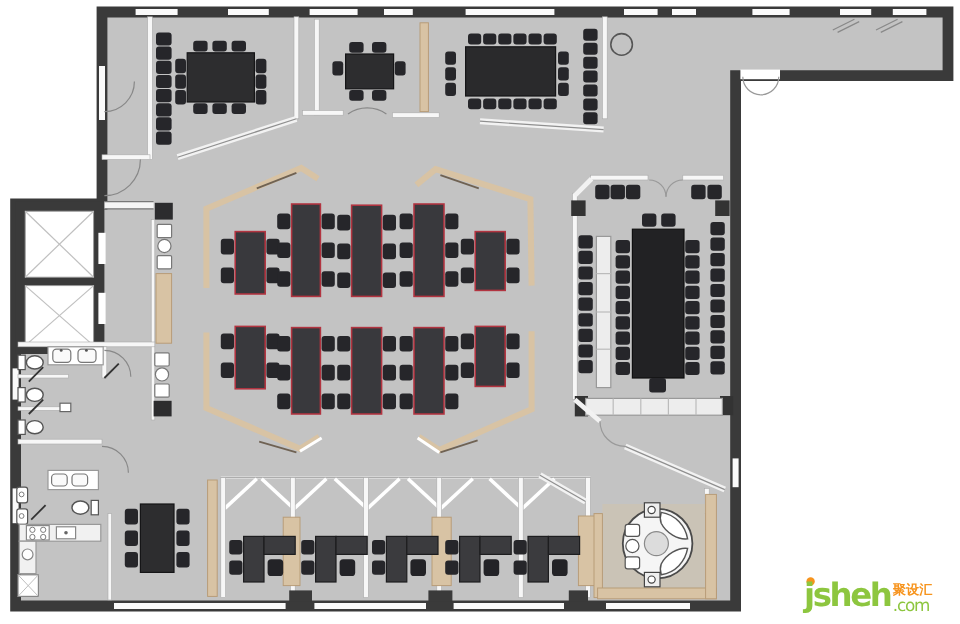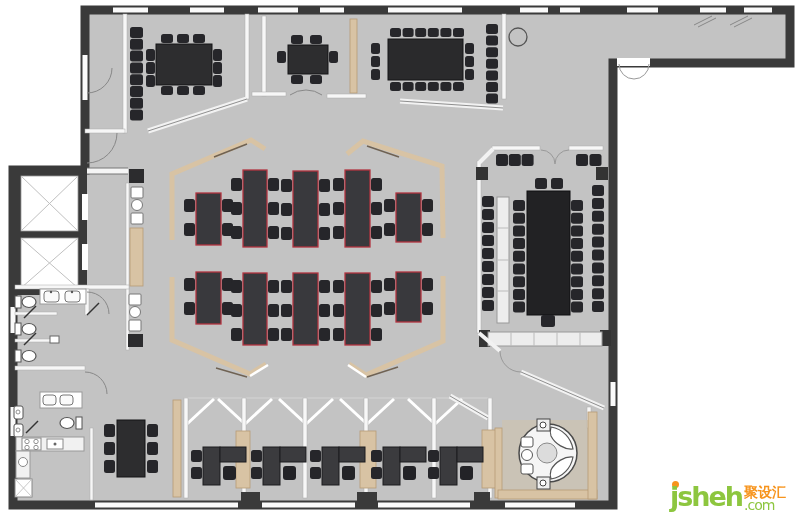--- a/index.html
+++ b/index.html
@@ -3,21 +3,21 @@
 <meta charset="utf-8">
 <style>
   html,body{margin:0;padding:0;background:#ffffff;}
   .stage{position:relative;width:800px;height:520px;background:#ffffff;overflow:hidden;
          font-family:"DejaVu Sans","Liberation Sans",sans-serif;}
   svg{position:absolute;left:0;top:0;}
   .watermark{position:absolute;left:668px;top:481px;width:112px;height:38px;}
   .wm-row{position:relative;width:100%;height:100%;}
   .brand{position:absolute;left:2px;top:2px;font-size:27px;font-weight:bold;letter-spacing:-2px;line-height:1;}
   .brand-dot{position:absolute;left:4px;top:0px;width:7px;height:7px;border-radius:50%;}
-  .cjk{position:absolute;left:76px;top:3px;font-size:14px;font-weight:bold;letter-spacing:0px;white-space:nowrap;}
+  .cjk{position:absolute;left:76px;top:3px;font-size:11px;font-weight:bold;letter-spacing:0px;white-space:nowrap;}
   .suffix{position:absolute;left:76px;top:16px;font-size:14px;font-weight:normal;letter-spacing:-1px;}
 </style>
 </head>
 <body>
 
 <div class="stage">
   <svg width="800" height="520" viewBox="0 0 800 520">
       <path d="M85,10 L790,10 L790,63 L613,63 L613,505 L13,505 L13,170 L85,170 Z" fill="#c3c3c3" stroke="#3a3a3a" stroke-width="9"></path>
       <line x1="113" y1="10" x2="148" y2="10" stroke="#fafafa" stroke-width="5"></line>
       <line x1="190" y1="10" x2="224" y2="10" stroke="#fafafa" stroke-width="5"></line>

